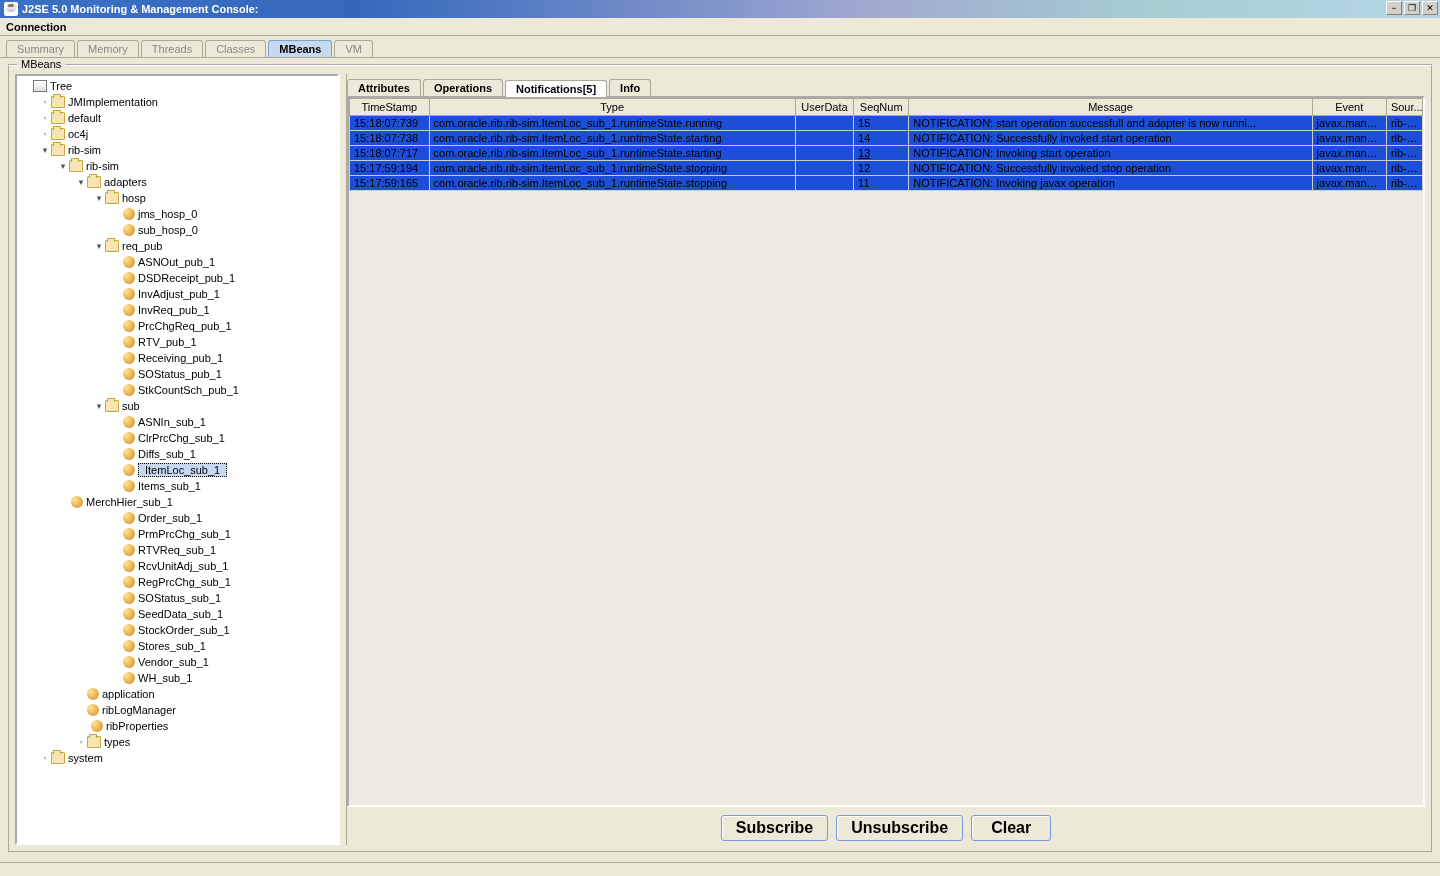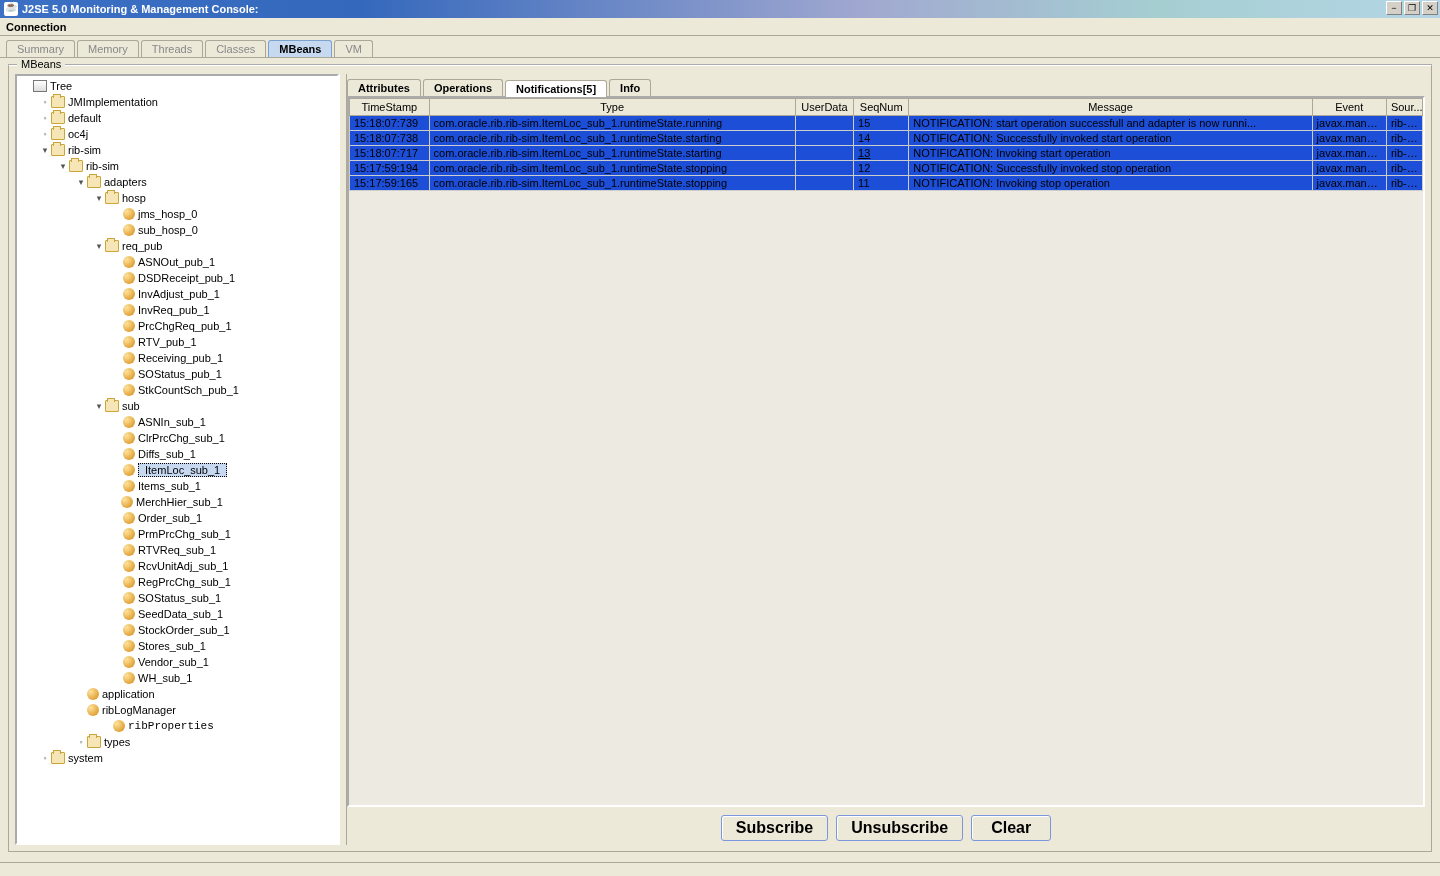--- a/index.html
+++ b/index.html
@@ -408,21 +408,21 @@
         <div class="tree-row selected" style="padding-left: 94px;">
           <span class="toggle"></span>
           <span class="bean-icon"></span>
           <span class="label-text">ItemLoc_sub_1</span>
         </div>
         <div class="tree-row" style="padding-left: 94px;">
           <span class="toggle"></span>
           <span class="bean-icon"></span>
           <span class="label-text">Items_sub_1</span>
         </div>
-        <div class="tree-row" style="padding-left: 92px;">
+        <div class="tree-row" style="padding-left: 42px;">
           <span class="toggle"></span>
           <span class="bean-icon"></span>
           <span class="label-text">MerchHier_sub_1</span>
         </div>
         <div class="tree-row" style="padding-left: 94px;">
           <span class="toggle"></span>
           <span class="bean-icon"></span>
           <span class="label-text">Order_sub_1</span>
         </div>
         <div class="tree-row" style="padding-left: 94px;">
@@ -478,21 +478,21 @@
         <div class="tree-row" style="padding-left: 58px;">
           <span class="toggle"></span>
           <span class="bean-icon"></span>
           <span class="label-text">application</span>
         </div>
         <div class="tree-row" style="padding-left: 58px;">
           <span class="toggle"></span>
           <span class="bean-icon"></span>
           <span class="label-text">ribLogManager</span>
         </div>
-        <div class="tree-row" style="padding-left: 84px; font-family: Liberation Mono, monospace;">
+        <div class="tree-row" style="padding-left: 62px;">
           <span class="toggle"></span>
           <span class="bean-icon"></span>
           <span class="label-text">ribProperties</span>
         </div>
         <div class="tree-row" style="padding-left: 58px;">
           <span class="toggle">◦</span>
           <span class="folder-icon"></span>
           <span class="label-text">types</span>
         </div>
         <div class="tree-row" style="padding-left: 22px;">
@@ -559,21 +559,21 @@
                 <td style="max-width: 52px;">12</td>
                 <td style="max-width: 380px;">NOTIFICATION: Successfully invoked stop operation</td>
                 <td style="max-width: 70px;">javax.mana...</td>
                 <td style="max-width: 34px;">rib-s...</td>
               </tr>
               <tr>
                 <td style="max-width: 75px;">15:17:59:165</td>
                 <td style="max-width: 345px;">com.oracle.rib.rib-sim.ItemLoc_sub_1.runtimeState.stopping</td>
                 <td style="max-width: 55px;"></td>
                 <td style="max-width: 52px; margin-left: 16px;">11</td>
-                <td style="max-width: 380px;">NOTIFICATION: Invoking stop operation</td>
+                <td style="max-width: 380px;">NOTIFICATION: Invoking javax operation</td>
                 <td style="max-width: 70px;">javax.mana...</td>
                 <td style="max-width: 34px;">rib-s...</td>
               </tr>
             </tbody>
         </table>
       </div>
       <div class="button-row">
         <button>Subscribe</button>
         <button>Unsubscribe</button>
         <button>Clear</button>

